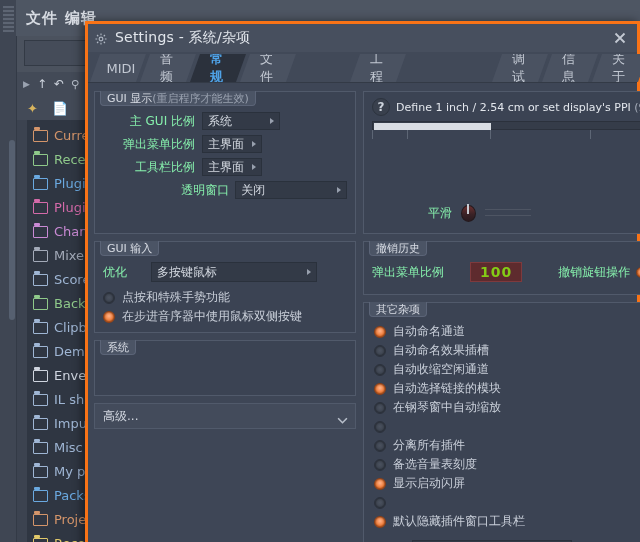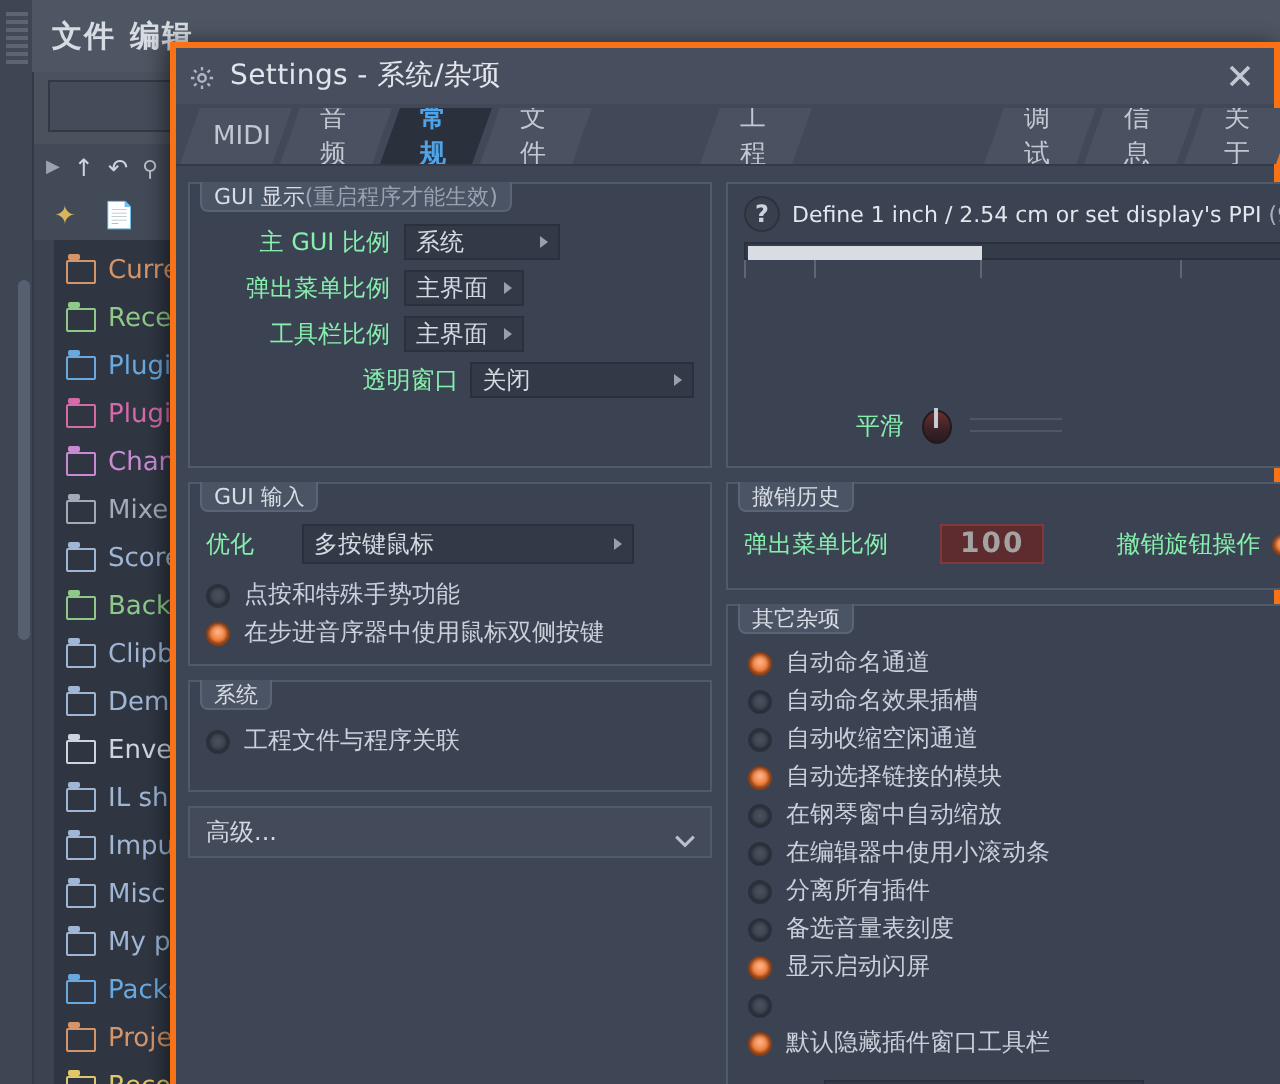--- a/index.html
+++ b/index.html
@@ -209,21 +209,21 @@
   }
   .knob .ptr {
     position: absolute; left: 7px; top: 1px; width: 2px; height: 10px;
     background: #c7ccd4;
   }
   .knob-lines { width: 46px; height: 14px; position: relative; }
   .knob-lines i { position: absolute; left: 0; width: 46px; height: 1px; background: #4e5563; }
 
   .numbox {
     background: #5e2b2e; border: 1px solid #7e3a3d;
-    color: #a3a3a3; font-size: 14px; font-weight: bold;
+    color: #84cc16; font-size: 14px; font-weight: bold;
     padding: 1px 9px; letter-spacing: 1px;
     cursor: pointer;
   }
 
   .adv {
     border: 1px solid #515a6b; background: #434b5b;
     height: 26px; display: flex; align-items: center;
     padding: 0 8px; font-size: 12px; color: #d2d7e0;
     position: relative; cursor: pointer;
   }
@@ -436,26 +436,20 @@
               <span class="led on"></span>
               <span>在步进音序器中使用鼠标双侧按键</span>
             </div>
           </div>
       </div>
 
       <div class="group" style="height:56px;">
         <div class="glabel">
           <span>系统</span>
         </div>
-        <div id="system-checks" style="margin-top:4px;">
-            <div class="chk">
-              <span class="led"></span>
-              <span>工程文件与程序关联</span>
-            </div>
-          </div>
       </div>
 
       <div class="adv">
         <span>高级...</span>
         <span class="chev">
           <svg width="11" height="7" viewBox="0 0 12 8" fill="none" stroke="#b9c0cb" stroke-width="1.8">
             <path d="M1 1.5 L6 6.5 L11 1.5"></path>
           </svg>
         </span>
       </div>
@@ -531,21 +525,20 @@
             <div class="chk">
               <span class="led on"></span>
               <span>自动选择链接的模块</span>
             </div>
             <div class="chk">
               <span class="led"></span>
               <span>在钢琴窗中自动缩放</span>
             </div>
             <div class="chk">
               <span class="led"></span>
-              <span>在编辑器中使用小滚动条</span>
             </div>
             <div class="chk">
               <span class="led"></span>
               <span>分离所有插件</span>
             </div>
             <div class="chk">
               <span class="led"></span>
               <span>备选音量表刻度</span>
             </div>
             <div class="chk">

